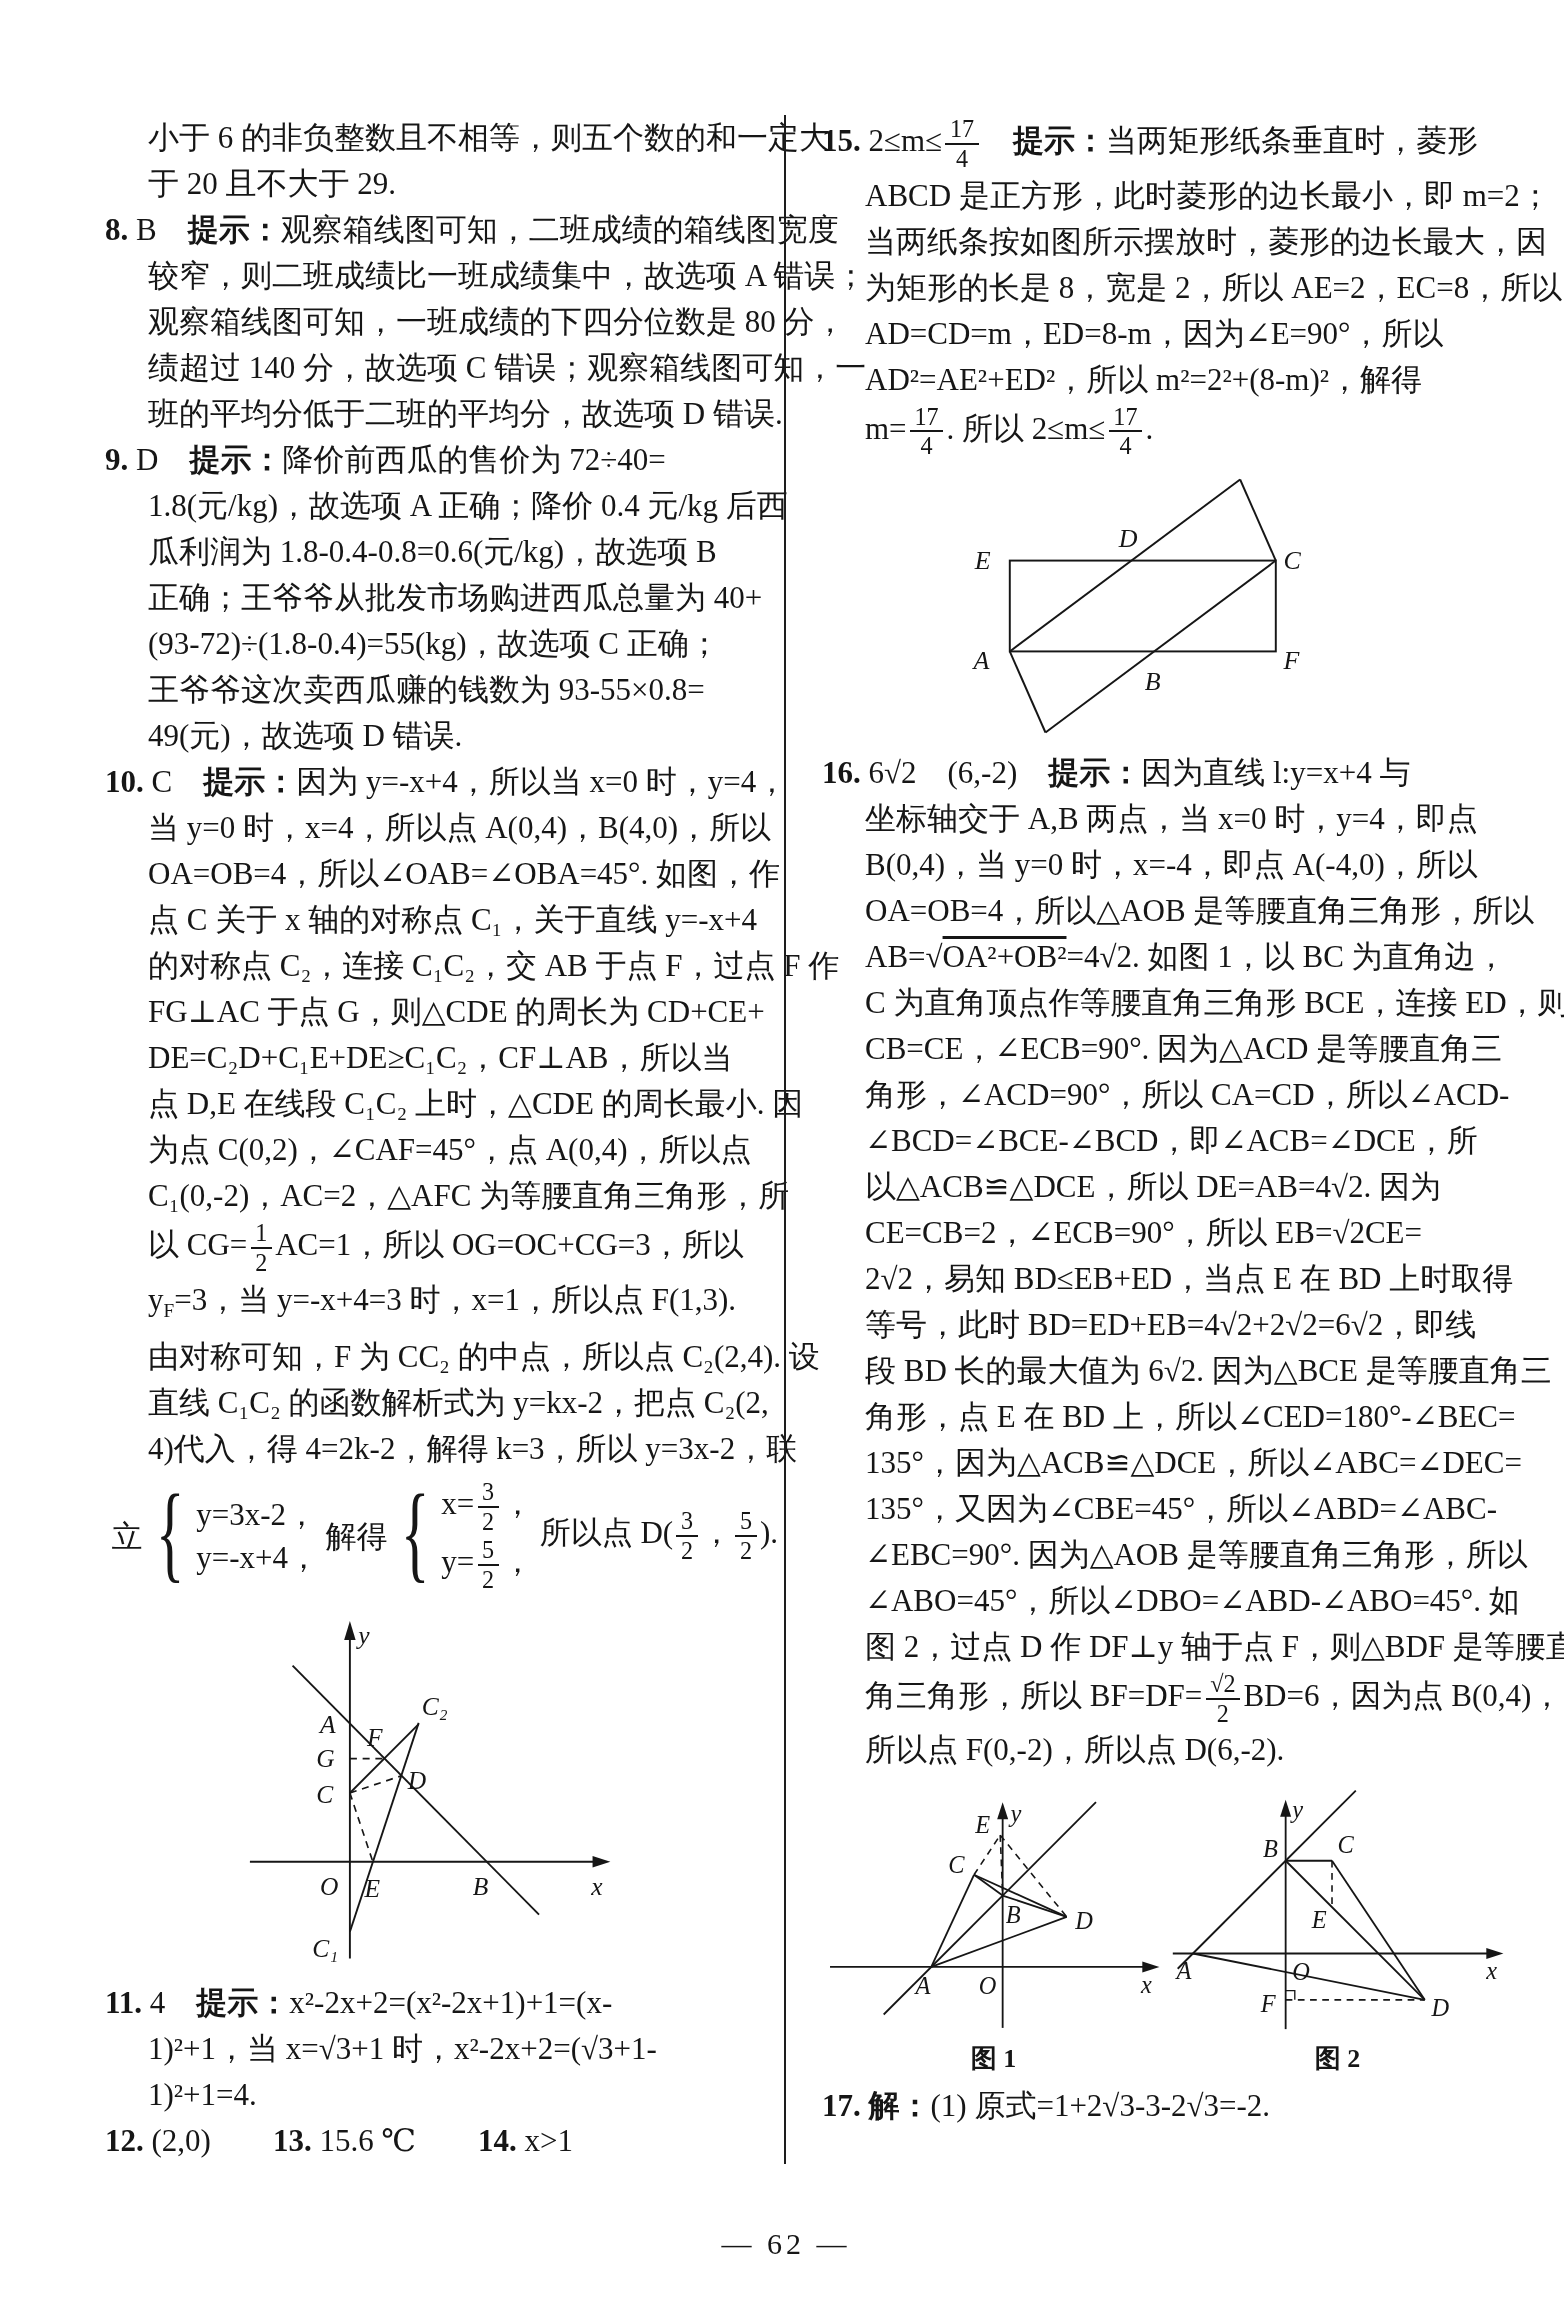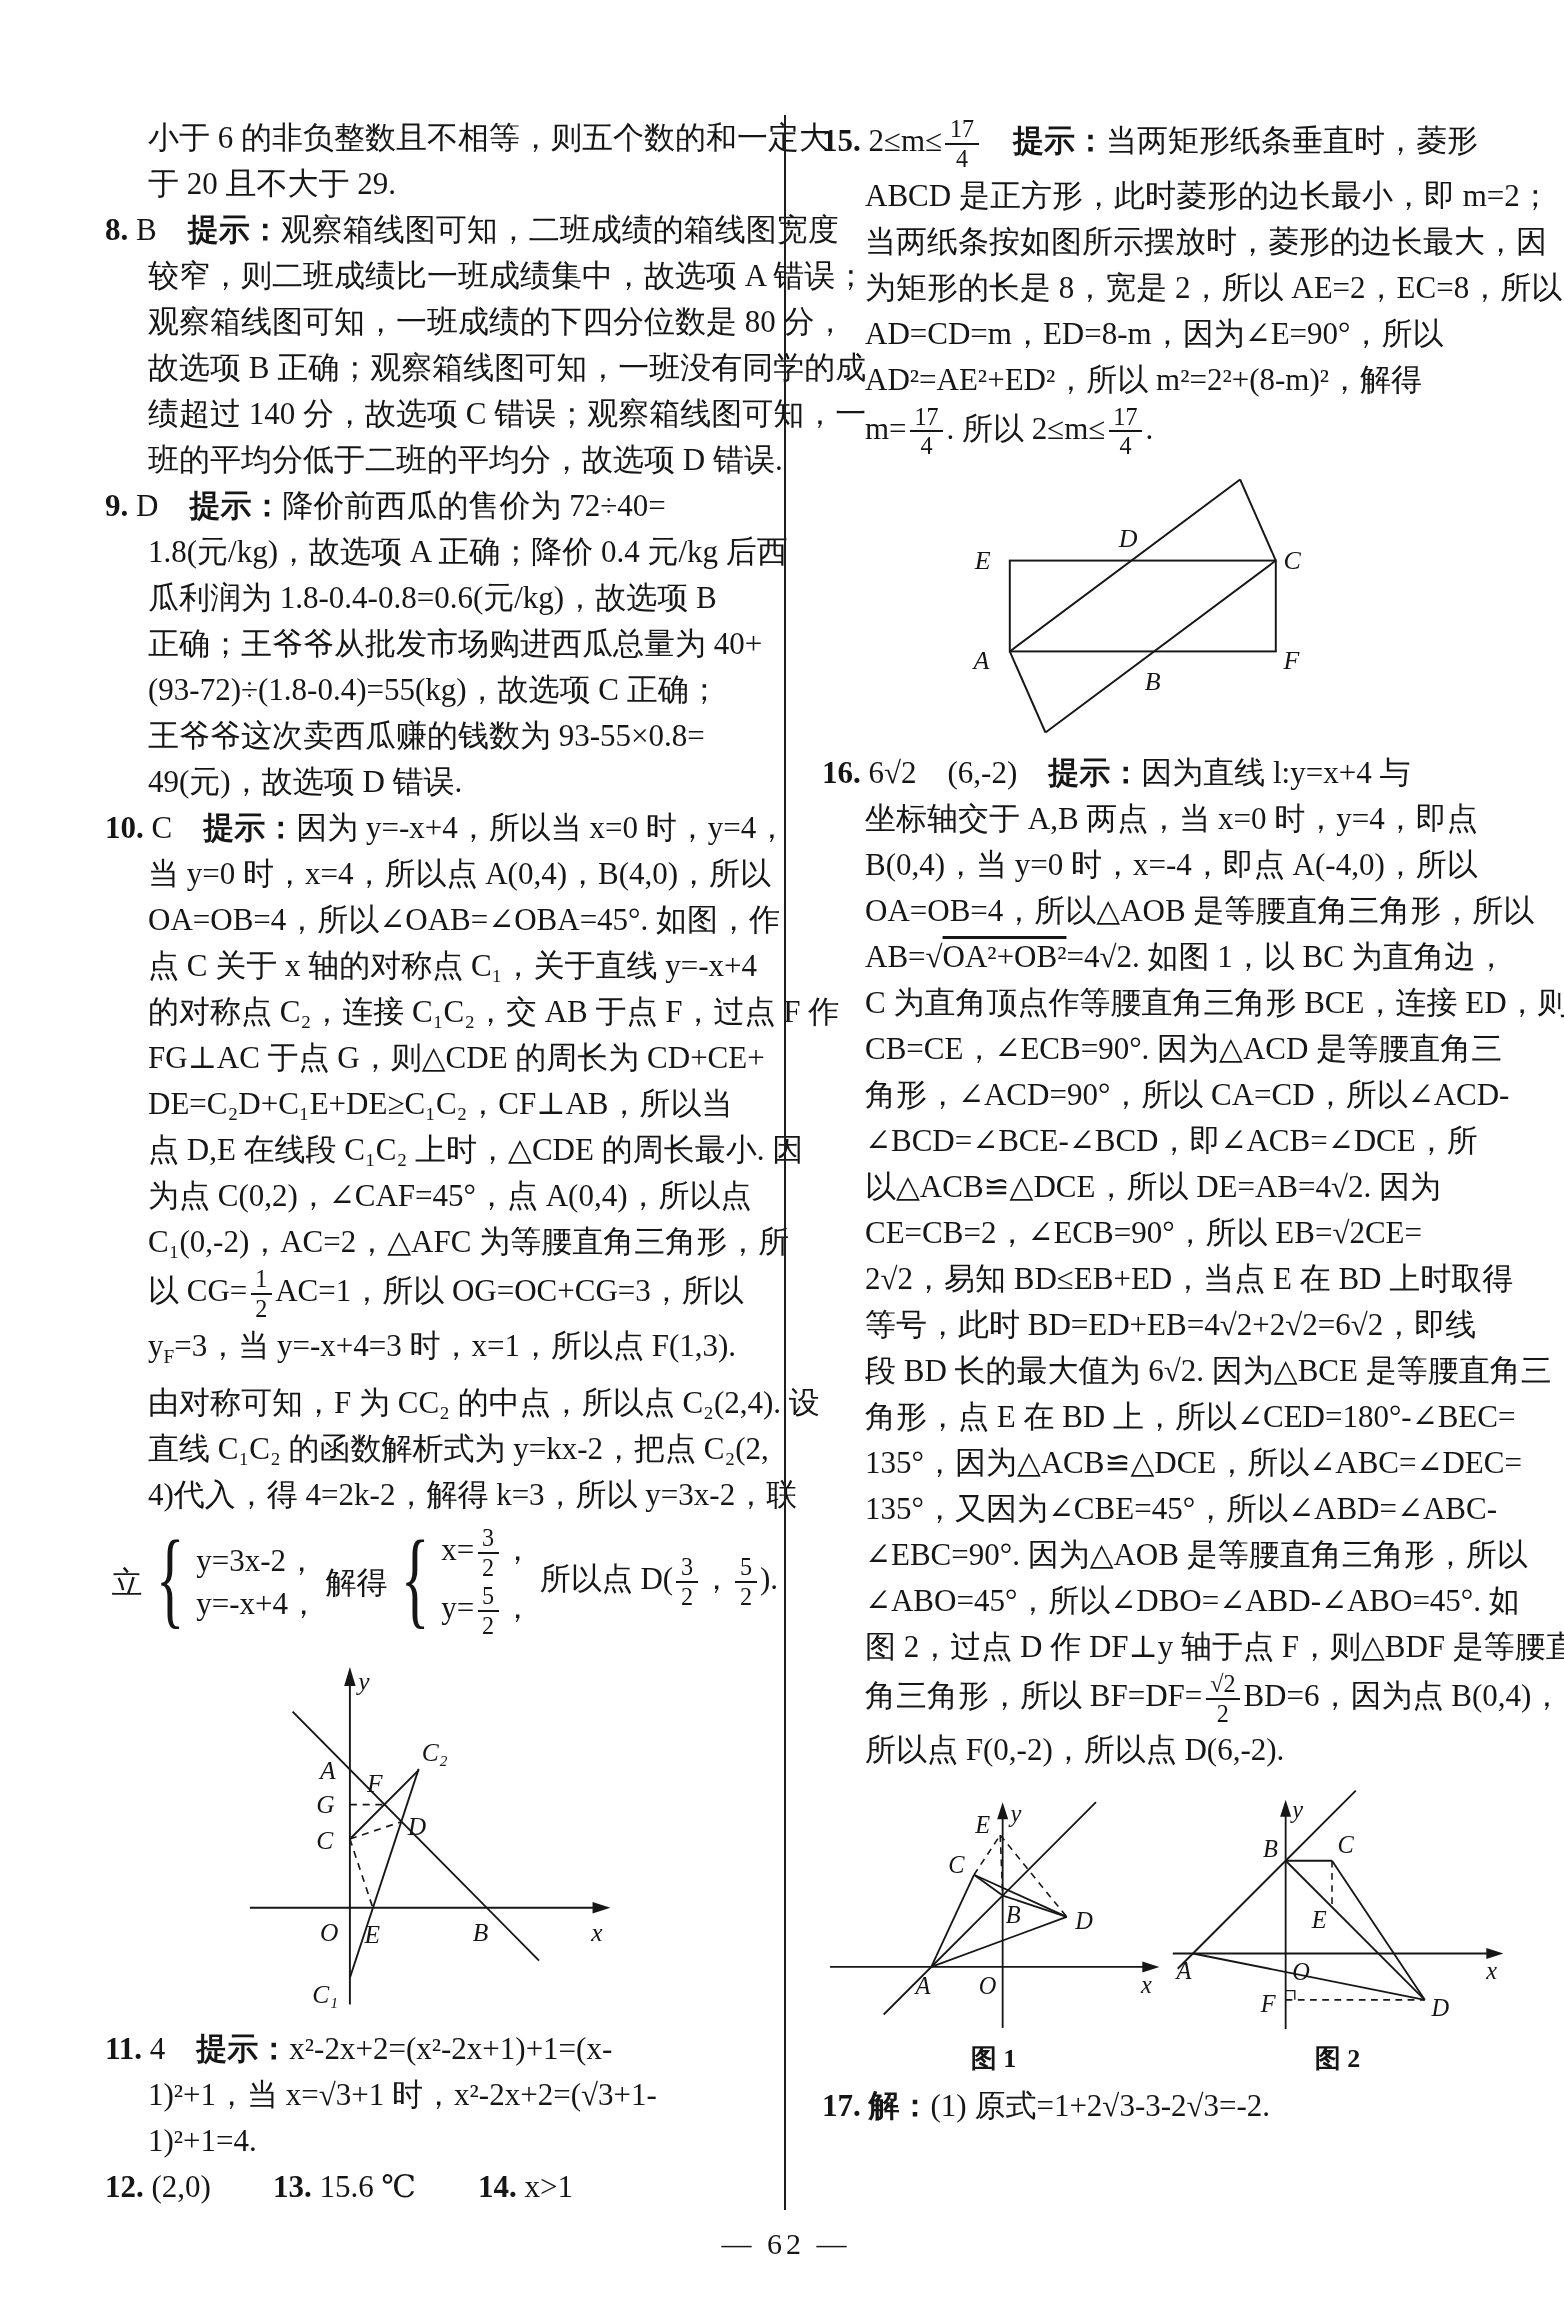--- a/index.html
+++ b/index.html
@@ -60,21 +60,20 @@
 <div class="page">
   <div class="columns">
 
     <div class="col-left">
       <div>
           <div class="line ind1"><span class="">小于 6 的非负整数且不相等，则五个数的和一定大</span></div>
           <div class="line ind1"><span class="">于 20 且不大于 29.</span></div>
           <div class="line ind0"><span class="b">8.</span><span class=""> B　</span><span class="b">提示：</span><span class="">观察箱线图可知，二班成绩的箱线图宽度</span></div>
           <div class="line ind1"><span class="">较窄，则二班成绩比一班成绩集中，故选项 A 错误；</span></div>
           <div class="line ind1"><span class="">观察箱线图可知，一班成绩的下四分位数是 80 分，</span></div>
-          <div class="line ind1"><span class="">故选项 B 正确；观察箱线图可知，一班没有同学的成</span></div>
           <div class="line ind1"><span class="">绩超过 140 分，故选项 C 错误；观察箱线图可知，一</span></div>
           <div class="line ind1"><span class="">班的平均分低于二班的平均分，故选项 D 错误.</span></div>
           <div class="line ind0"><span class="b">9.</span><span class=""> D　</span><span class="b">提示：</span><span class="">降价前西瓜的售价为 72÷40=</span></div>
           <div class="line ind1"><span class="">1.8(元/kg)，故选项 A 正确；降价 0.4 元/kg 后西</span></div>
           <div class="line ind1"><span class="">瓜利润为 1.8-0.4-0.8=0.6(元/kg)，故选项 B</span></div>
           <div class="line ind1"><span class="">正确；王爷爷从批发市场购进西瓜总量为 40+</span></div>
           <div class="line ind1"><span class="">(93-72)÷(1.8-0.4)=55(kg)，故选项 C 正确；</span></div>
           <div class="line ind1"><span class="">王爷爷这次卖西瓜赚的钱数为 93-55×0.8=</span></div>
           <div class="line ind1"><span class="">49(元)，故选项 D 错误.</span></div>
           <div class="line ind0"><span class="b">10.</span><span class=""> C　</span><span class="b">提示：</span><span class="">因为 y=-x+4，所以当 x=0 时，y=4，</span></div>

